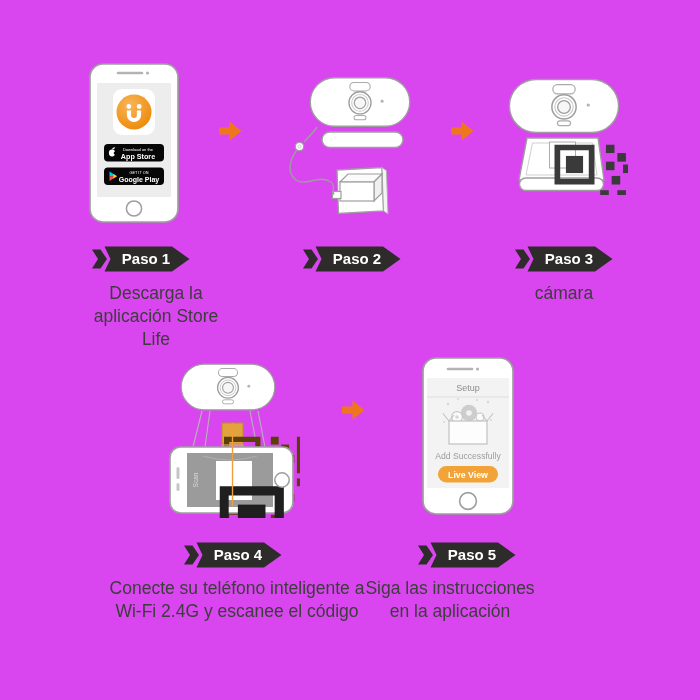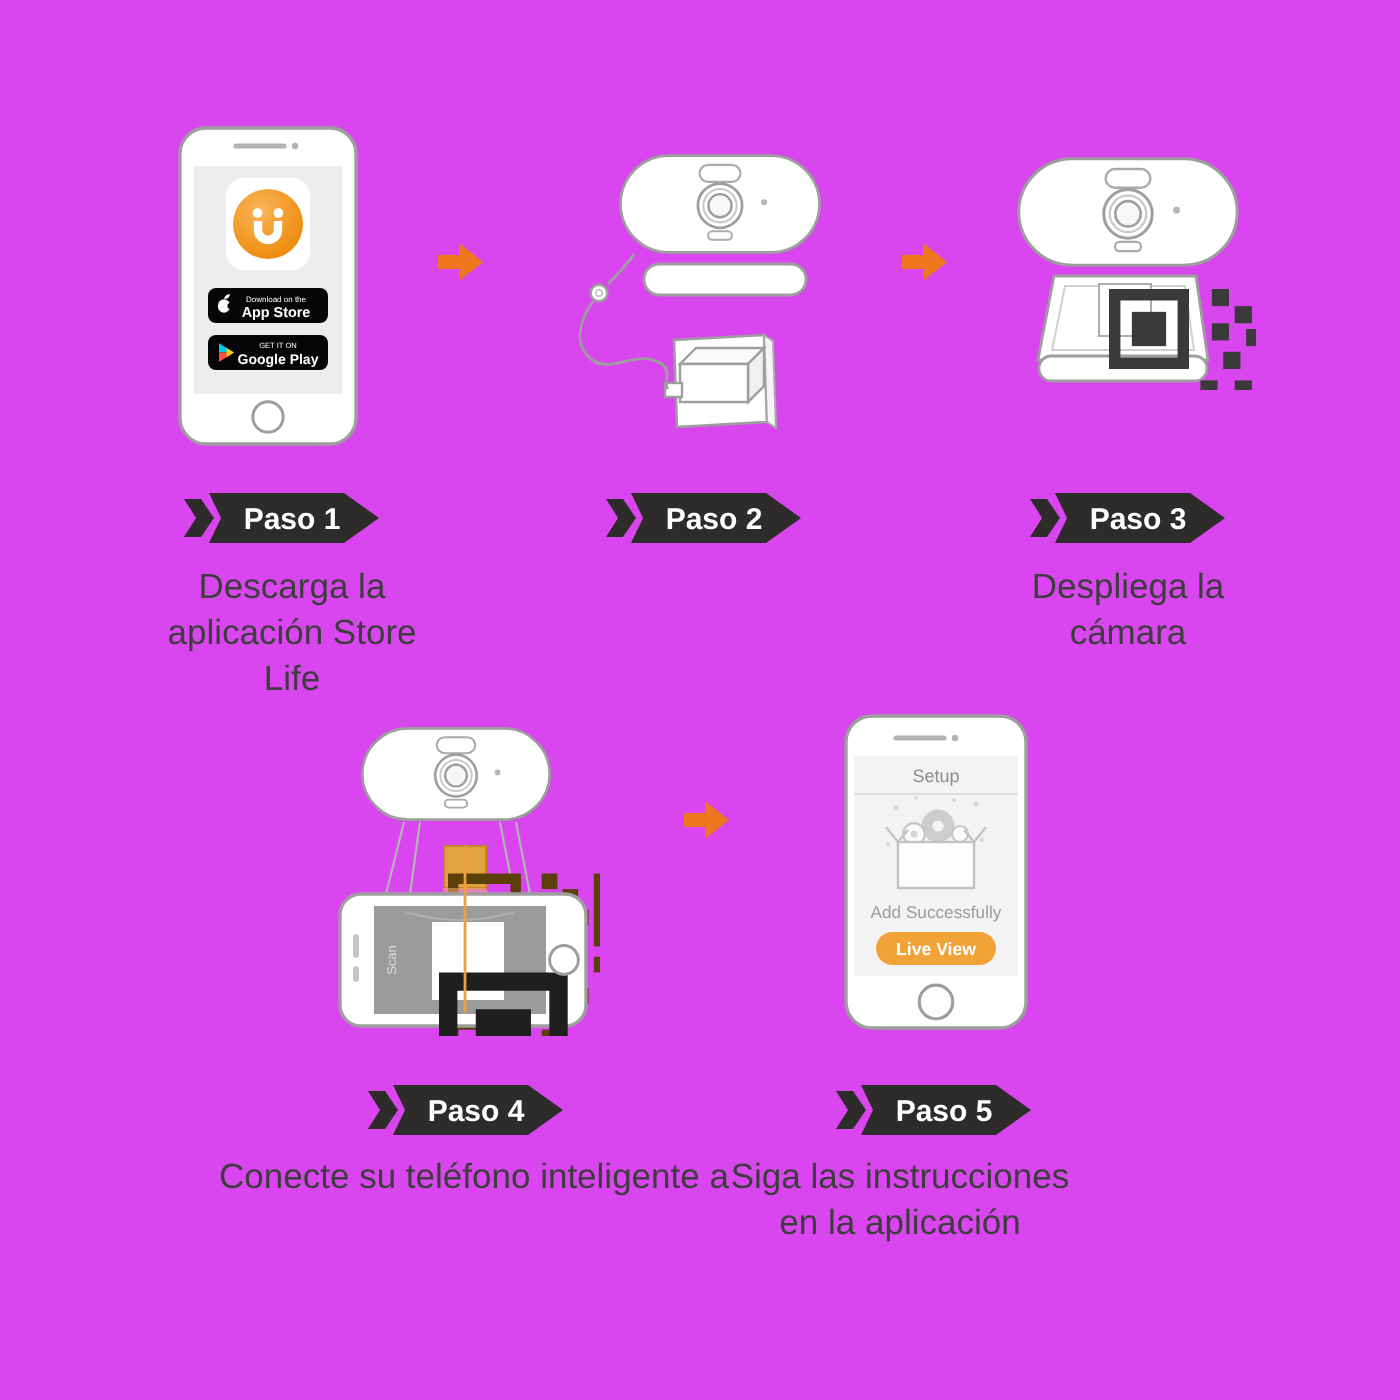--- a/index.html
+++ b/index.html
@@ -151,29 +151,28 @@
     <polygon points="0,4.5 8.5,4.5 15,14 8.5,23.5 0,23.5 6,14" fill="#2D2C2B"></polygon>
     <polygon points="12.5,1.5 80,1.5 97.5,14 80,26.5 12.5,26.5 18.5,14" fill="#2D2C2B"></polygon>
     <text x="54" y="19.3" text-anchor="middle" class="banner-text">Paso 2</text>
   </svg>
   <svg class="abs" style="left:515px;top:245px" width="100" height="28">
     <polygon points="0,4.5 8.5,4.5 15,14 8.5,23.5 0,23.5 6,14" fill="#2D2C2B"></polygon>
     <polygon points="12.5,1.5 80,1.5 97.5,14 80,26.5 12.5,26.5 18.5,14" fill="#2D2C2B"></polygon>
     <text x="54" y="19.3" text-anchor="middle" class="banner-text">Paso 3</text>
   </svg>
 
-  <div class="caption" style="left:66px;top:282px;width:160px">
+  <div class="caption" style="left:76px;top:282px;width:160px">
     <div>Descarga la</div>
     <div>aplicación Store</div>
     <div>Life</div>
   </div>
   <div class="caption" style="left:272px;top:282px;width:160px">
   </div>
   <div class="caption" style="left:484px;top:282px;width:160px">
-    <div>Despliega la</div>
     <div>cámara</div>
   </div>
 
   <svg class="abs" style="left:165px;top:354px" width="135" height="164">
     <g stroke="#B4B4B4" stroke-width="1.1">
       <line x1="37" y1="57" x2="28" y2="93"></line>
       <line x1="45" y1="57" x2="40" y2="93"></line>
       <line x1="85" y1="57" x2="92" y2="93"></line>
       <line x1="93" y1="57" x2="100" y2="93"></line>
     </g>
@@ -240,19 +239,20 @@
     <text x="54" y="19.3" text-anchor="middle" class="banner-text">Paso 4</text>
   </svg>
   <svg class="abs" style="left:418px;top:541px" width="100" height="28">
     <polygon points="0,4.5 8.5,4.5 15,14 8.5,23.5 0,23.5 6,14" fill="#2D2C2B"></polygon>
     <polygon points="12.5,1.5 80,1.5 97.5,14 80,26.5 12.5,26.5 18.5,14" fill="#2D2C2B"></polygon>
     <text x="54" y="19.3" text-anchor="middle" class="banner-text">Paso 5</text>
   </svg>
 
   <div class="caption" style="left:95px;top:577px;width:284px">
     <div>Conecte su teléfono inteligente a</div>
+    <div>Wi-Fi 2.4G y escanee el código</div>
   </div>
   <div class="caption" style="left:348px;top:577px;width:204px">
     <div>Siga las instrucciones</div>
     <div>en la aplicación</div>
   </div>
 
 </div>
 
 </body></html>

